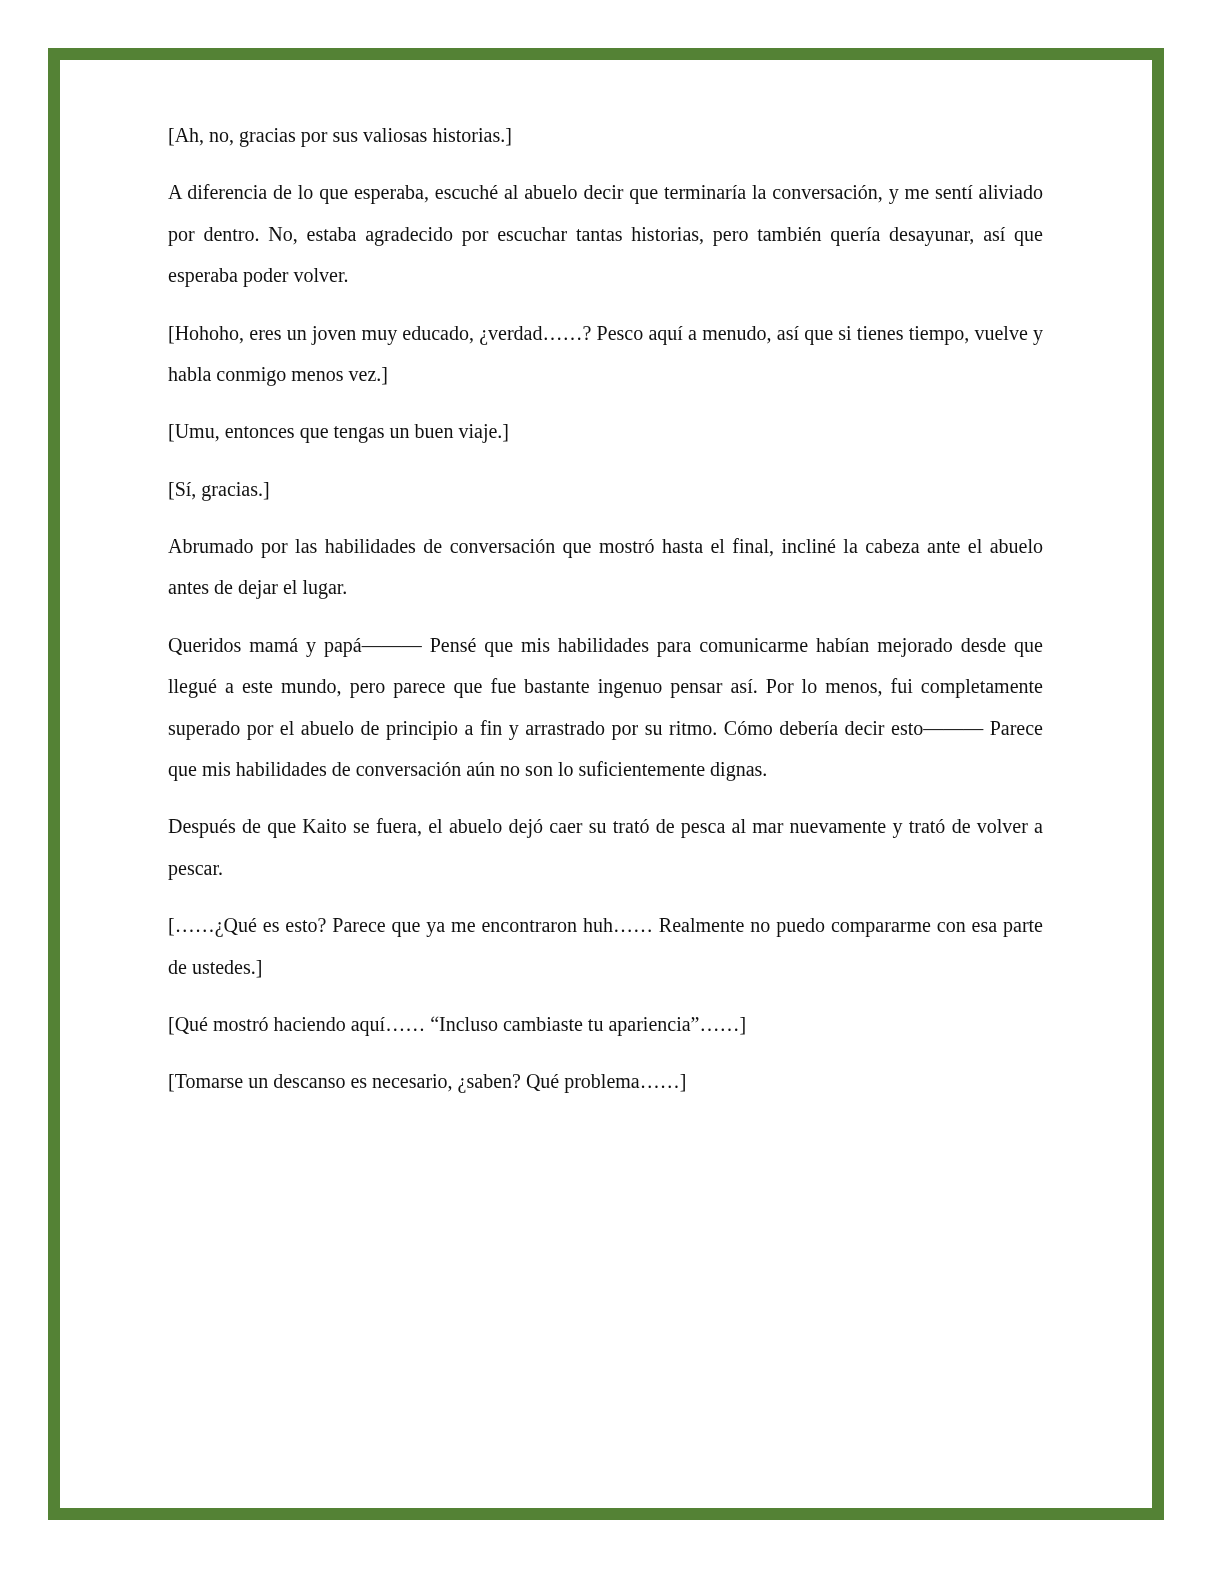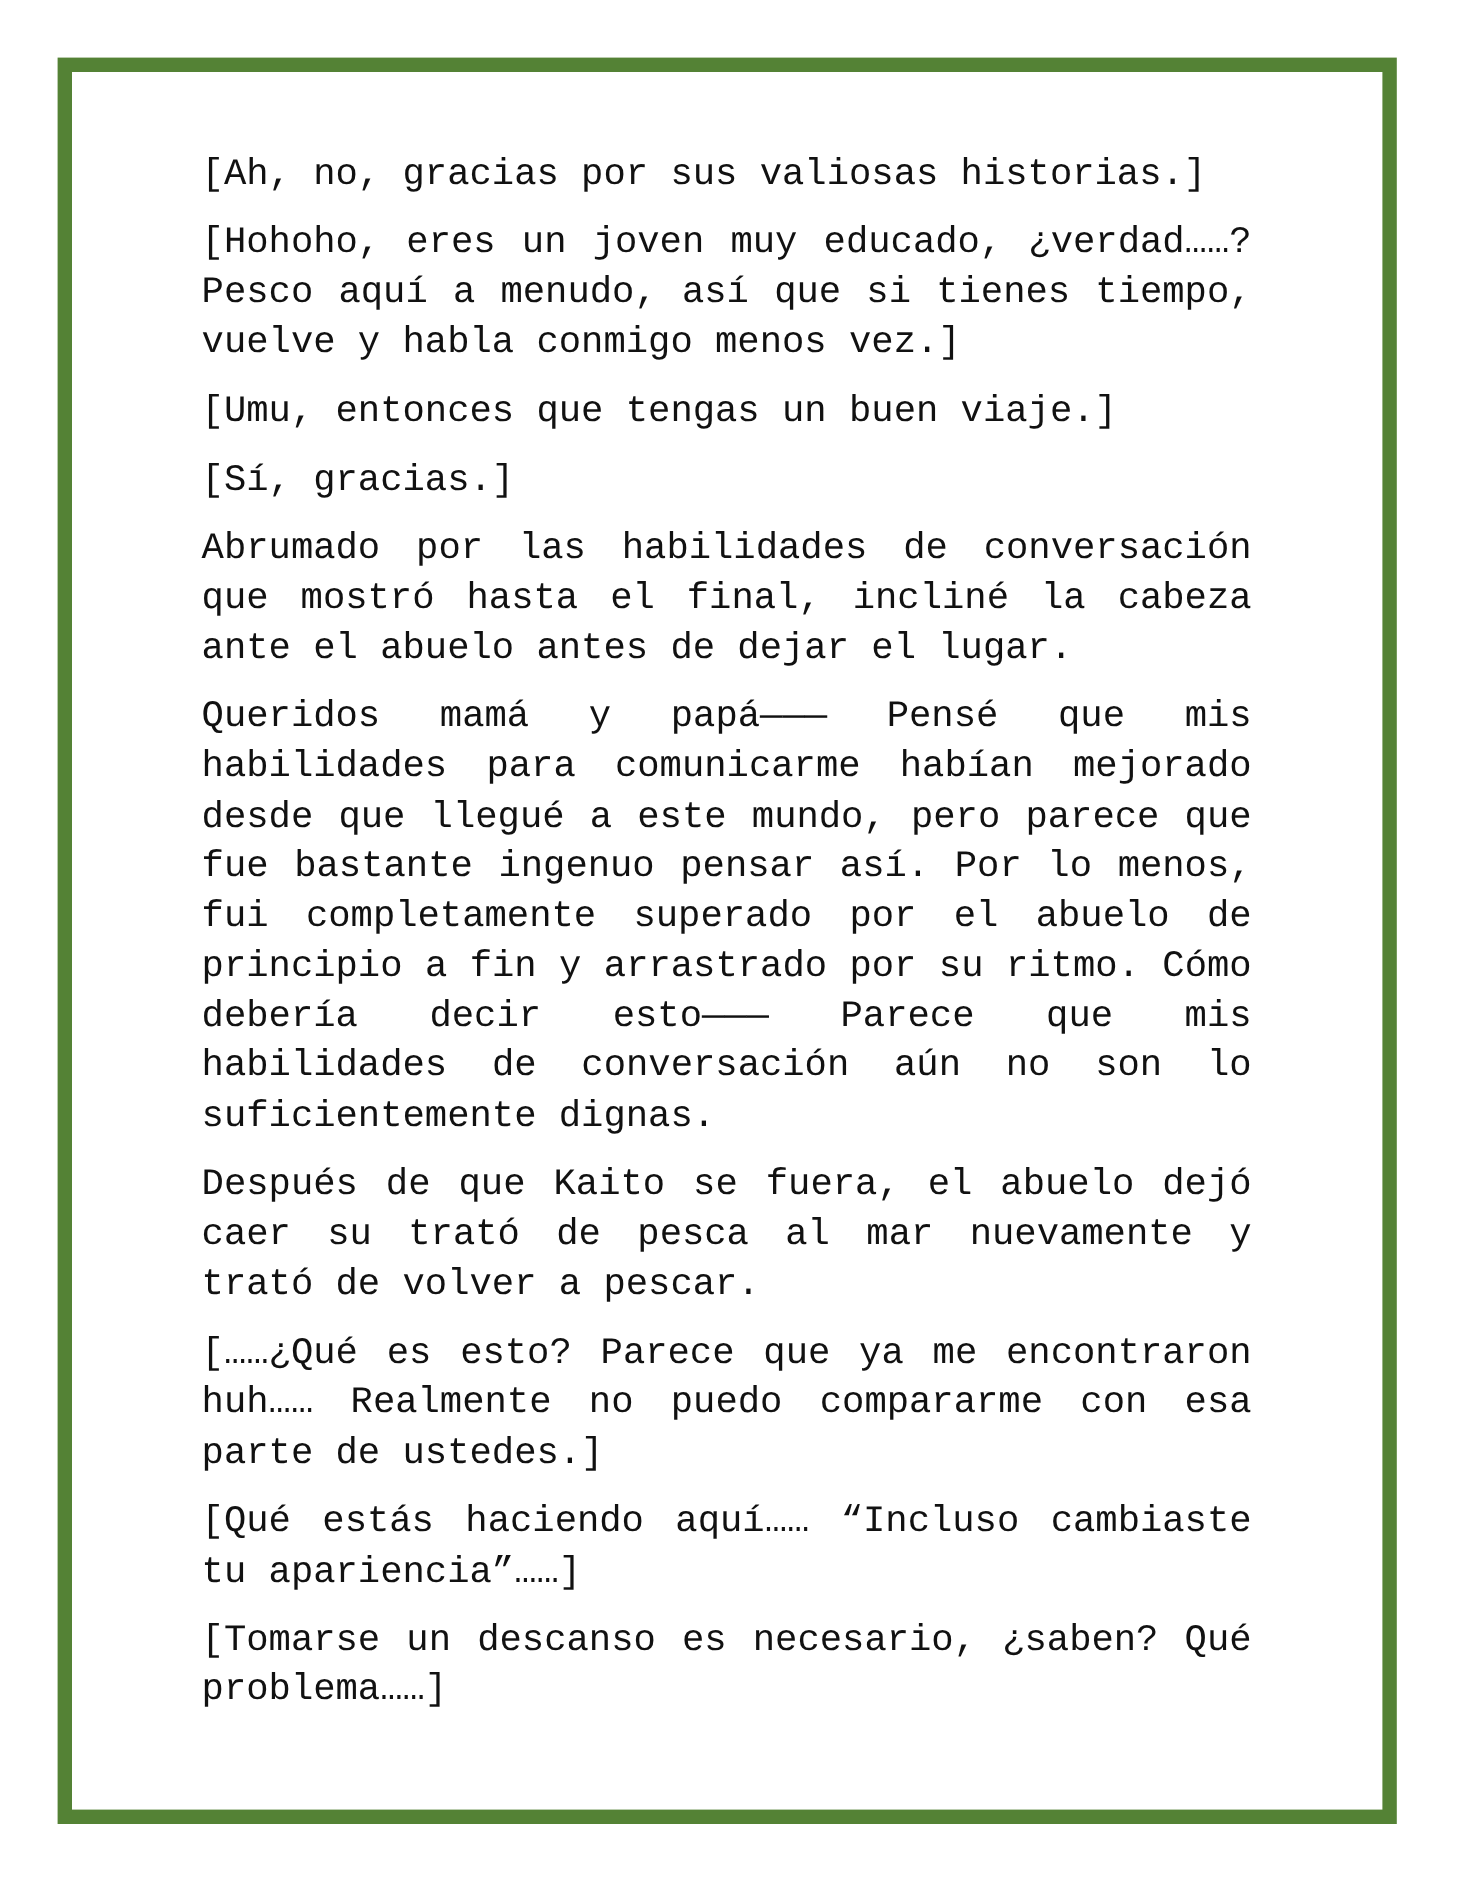--- a/index.html
+++ b/index.html
@@ -18,42 +18,43 @@
       left: 48px;
       top: 48px;
       width: 1092px;
       height: 1448px;
       border: 12px solid #548235;
       background: #ffffff;
     }
     .content {
       position: absolute;
       left: 168px;
-      top: 125px;
+      top: 115px;
       width: 875px;
-      font-family: Liberation Mono, monospace;
-      font-size: 31px;
+      font-family: Liberation Serif, serif;
+      font-size: 20px;
       line-height: 41.6px;
       color: #111111;
     }
     .para {
       margin: 0 0 15.6px 0;
       text-align: justify;
       text-align-last: left;
     }
   </style>
 </head>
 <body>
 
 <div class="page-frame" style="border-color: rgb(84, 130, 53);"></div>
 
 <div class="content">
   <p class="para">[Ah, no, gracias por sus valiosas historias.]</p>
+  <p class="para">A diferencia de lo que esperaba, escuché al abuelo decir que terminaría la conversación, y me sentí aliviado por dentro. No, estaba agradecido por escuchar tantas historias, pero también quería desayunar, así que esperaba poder volver.</p>
   <p class="para">[Hohoho, eres un joven muy educado, ¿verdad……? Pesco aquí a menudo, así que si tienes tiempo, vuelve y habla conmigo menos vez.]</p>
   <p class="para">[Umu, entonces que tengas un buen viaje.]</p>
   <p class="para">[Sí, gracias.]</p>
   <p class="para">Abrumado por las habilidades de conversación que mostró hasta el final, incliné la cabeza ante el abuelo antes de dejar el lugar.</p>
   <p class="para">Queridos mamá y papá——— Pensé que mis habilidades para comunicarme habían mejorado desde que llegué a este mundo, pero parece que fue bastante ingenuo pensar así. Por lo menos, fui completamente superado por el abuelo de principio a fin y arrastrado por su ritmo. Cómo debería decir esto——— Parece que mis habilidades de conversación aún no son lo suficientemente dignas.</p>
   <p class="para">Después de que Kaito se fuera, el abuelo dejó caer su trató de pesca al mar nuevamente y trató de volver a pescar.</p>
   <p class="para">[……¿Qué es esto? Parece que ya me encontraron huh…… Realmente no puedo compararme con esa parte de ustedes.]</p>
-  <p class="para">[Qué estás haciendo aquí…… “Incluso cambiaste tu apariencia”……]</p>
+  <p class="para">[Qué mostró haciendo aquí…… “Incluso cambiaste tu apariencia”……]</p>
   <p class="para">[Tomarse un descanso es necesario, ¿saben? Qué problema……]</p>
 </div>
 
 </body></html>

